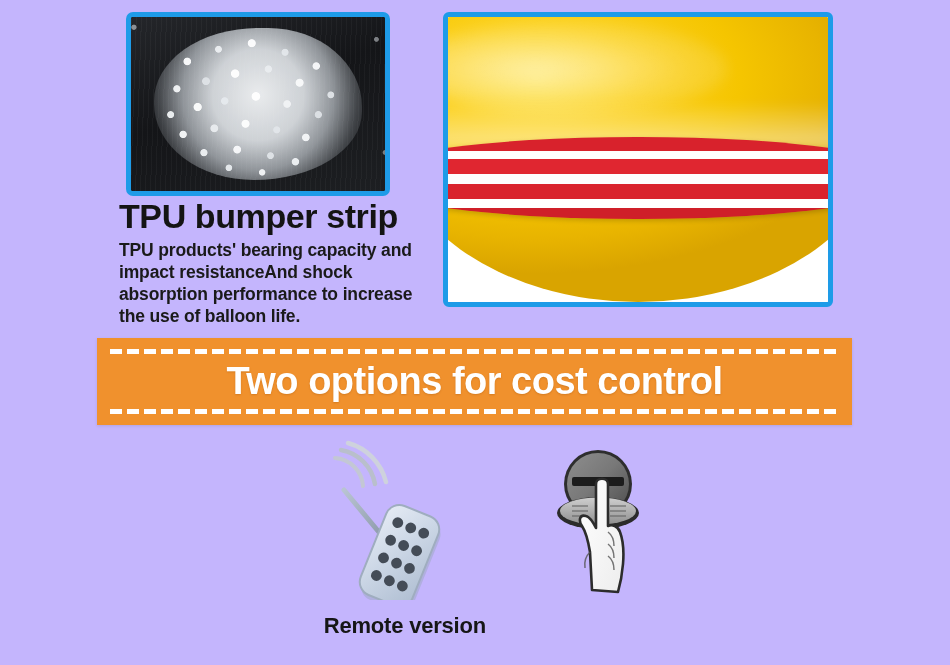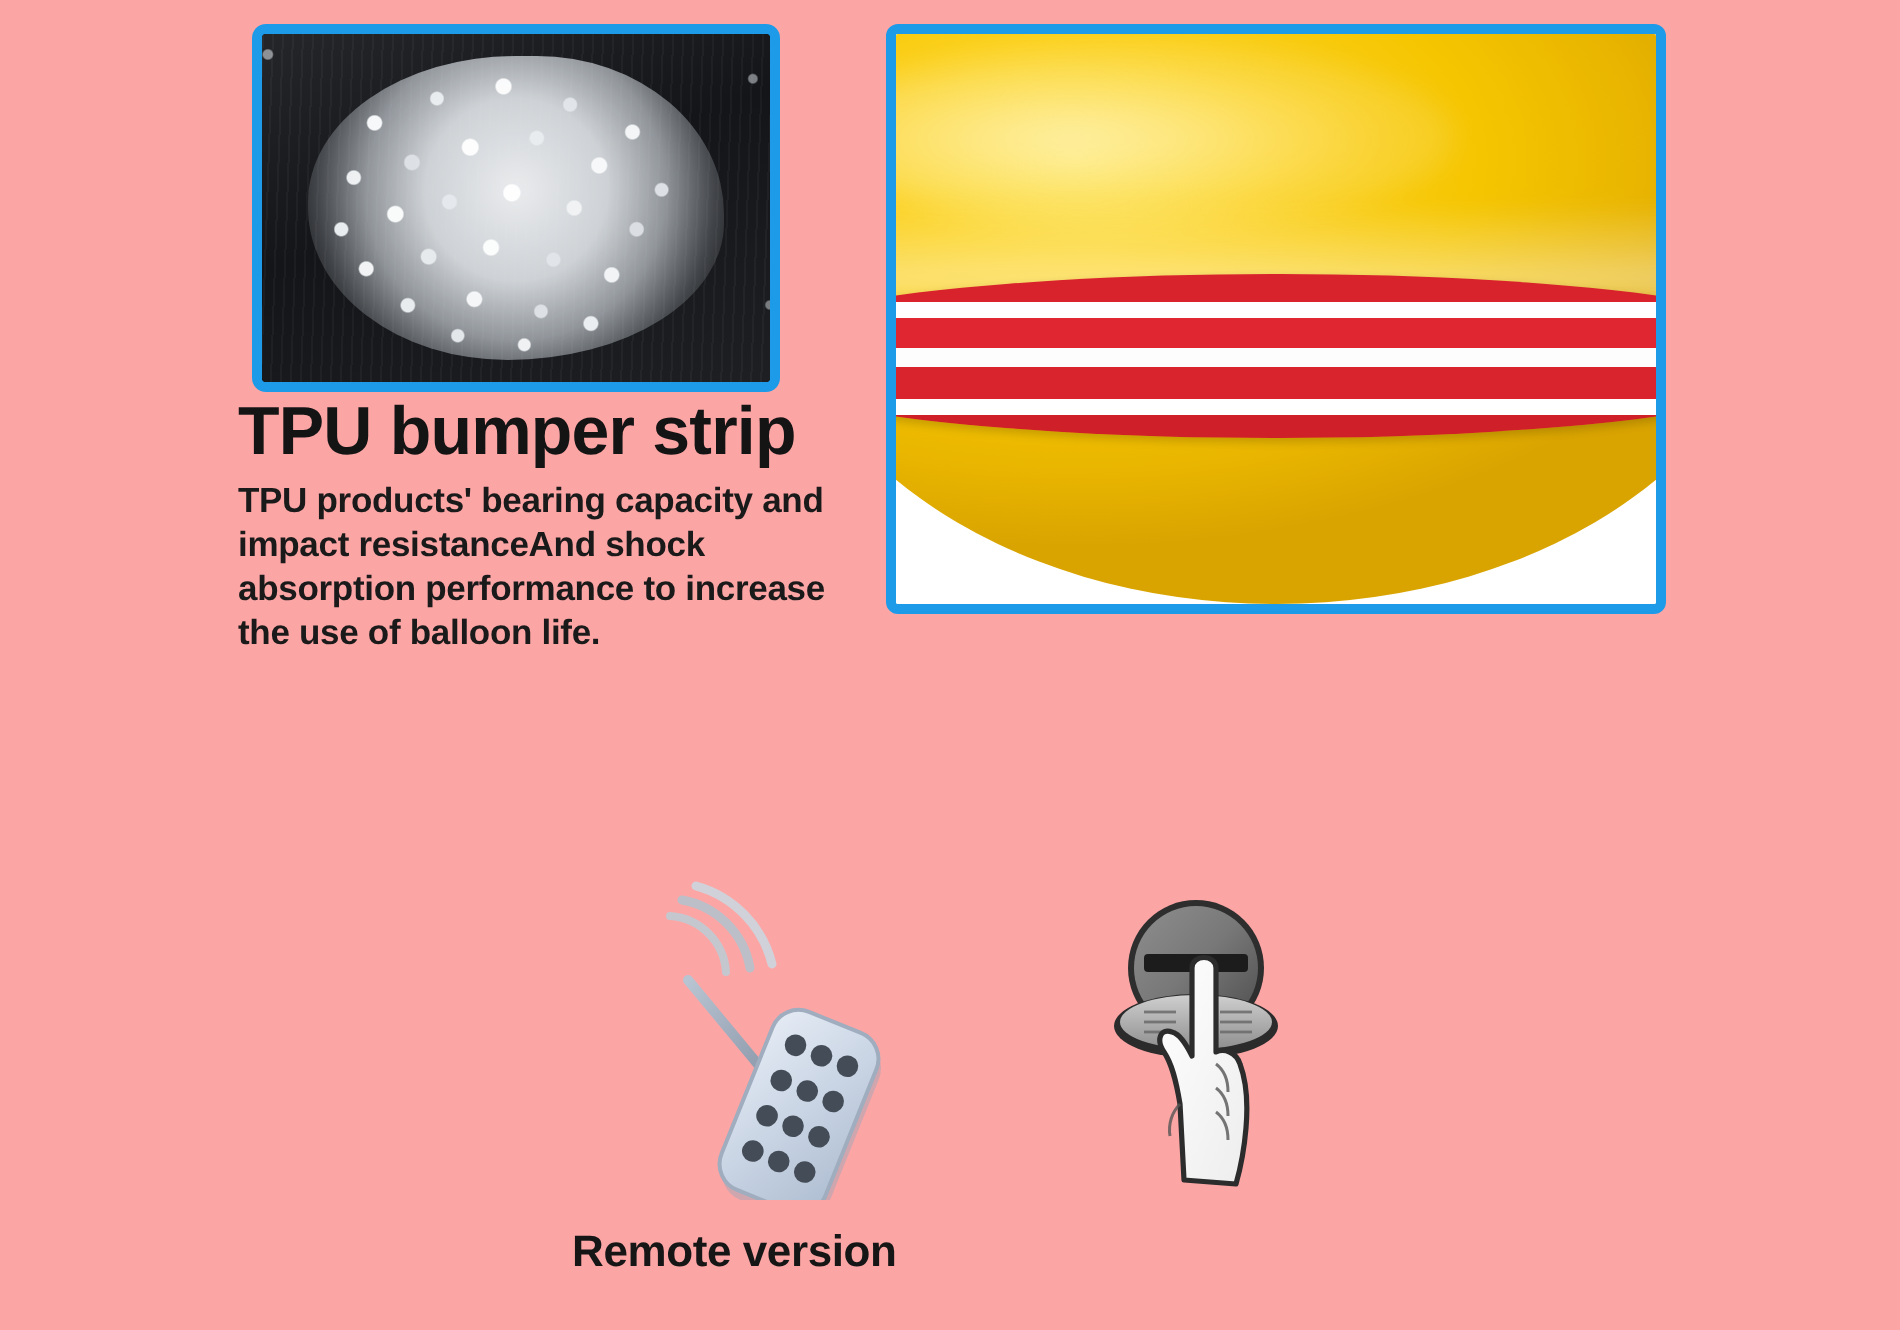--- a/index.html
+++ b/index.html
@@ -10,21 +10,21 @@
     height: 665px;
     background: #ffffff;
     font-family: "Liberation Sans", sans-serif;
     overflow: hidden;
   }
 
   .page {
     position: relative;
     width: 950px;
     height: 665px;
-    background: #fca5a5;
+    background: #c4b5fd;
   }
 
   
   .photo-frame {
     position: absolute;
     border: 5px solid #1e9be8;
     border-radius: 7px;
     overflow: hidden;
     background: #000;
   }
@@ -242,21 +242,21 @@
     font-weight: 700;
     color: #ffffff;
     letter-spacing: -0.5px;
     text-shadow: 0 1px 2px rgba(140,70,0,0.28);
     white-space: nowrap;
   }
 
   
   .option {
     position: absolute;
-    text-align: left;
+    text-align: right;
   }
 
   #option-remote { left: 286px; top: 440px; width: 200px; }
   #option-coin   { left: 498px; top: 440px; width: 200px; }
 
   .option-icon {
     height: 160px;
     display: flex;
     align-items: center;
     justify-content: center;
@@ -296,20 +296,25 @@
 
       </div>
     </div>
   </div>
 
   <div id="text-block">
     <div id="headline">TPU bumper strip</div>
     <div id="subcopy">TPU products' bearing capacity and impact resistanceAnd shock absorption performance to increase the use of balloon life.</div>
   </div>
 
+  <div id="banner">
+    <div class="banner-dashes top"></div>
+    <div id="banner-text">Two options for cost control</div>
+    <div class="banner-dashes bottom"></div>
+  </div>
 
   <div class="option" id="option-remote">
     <div class="option-icon">
       <svg width="130" height="160" viewBox="0 0 130 160">
         <defs>
           <linearGradient id="remoteBody" x1="0" y1="0" x2="1" y2="1">
             <stop offset="0%" stop-color="#e6ecf5"></stop>
             <stop offset="45%" stop-color="#ccd7e6"></stop>
             <stop offset="100%" stop-color="#aebdd1"></stop>
           </linearGradient>

